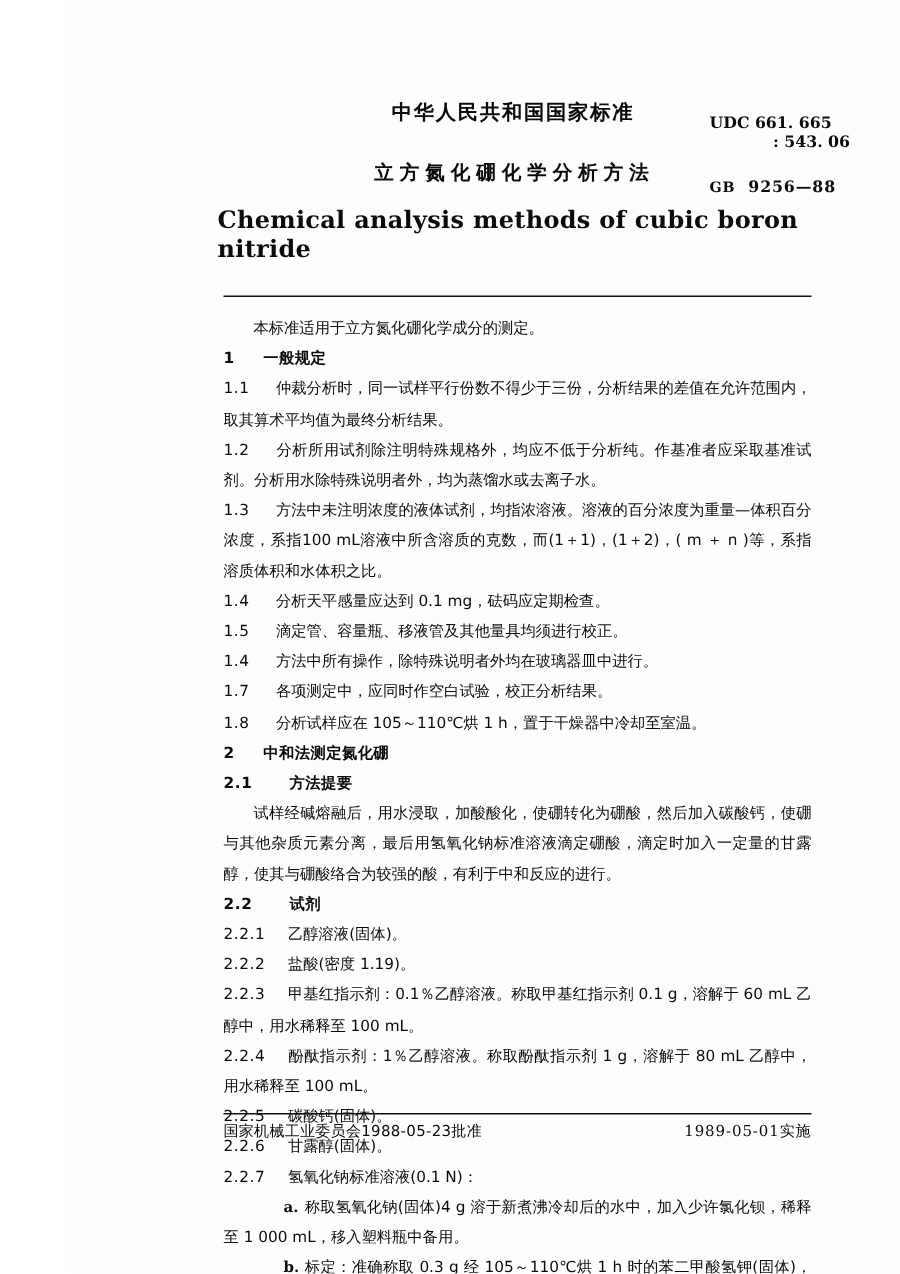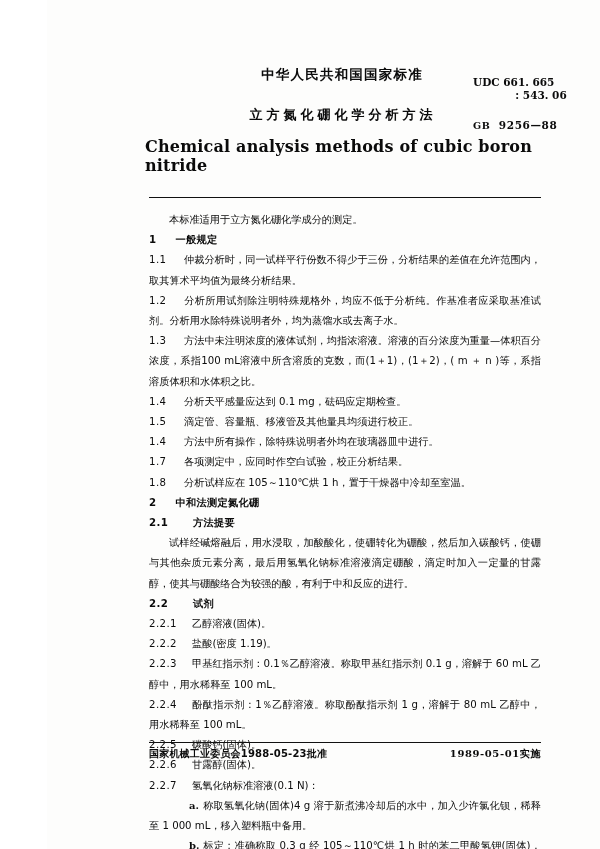--- a/index.html
+++ b/index.html
@@ -135,21 +135,21 @@
   }
   .footer-rule {
     border-top: 1.6px solid #111;
     margin-bottom: 4px;
   }
   .footer-row {
     display: flex;
     justify-content: space-between;
     align-items: flex-end;
     font-size: 10px;
-    font-weight: bold;
+    font-weight: normal;
     gap: 37px;
   }
   .footer-left { letter-spacing: 0.2px; }
   .footer-right { letter-spacing: 0.2px; }
   .mono-date {
     font-family: "DejaVu Serif", "Liberation Serif", serif;
     letter-spacing: 0.6px;
   }
 </style>
 </head>

